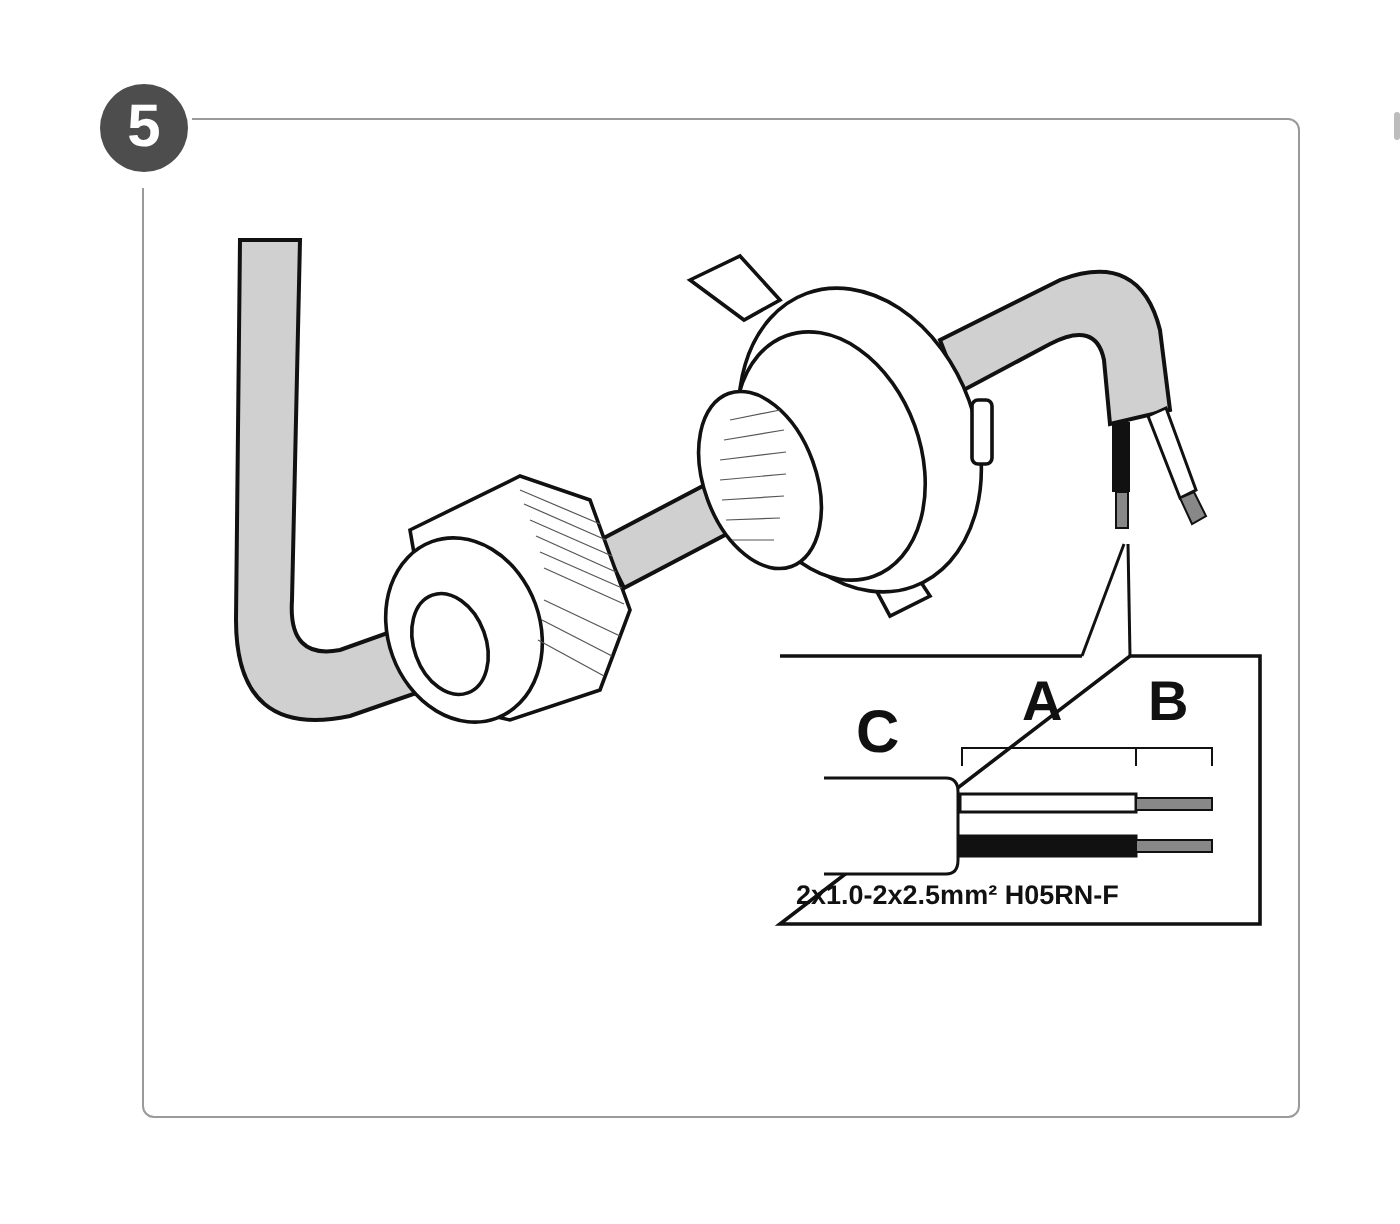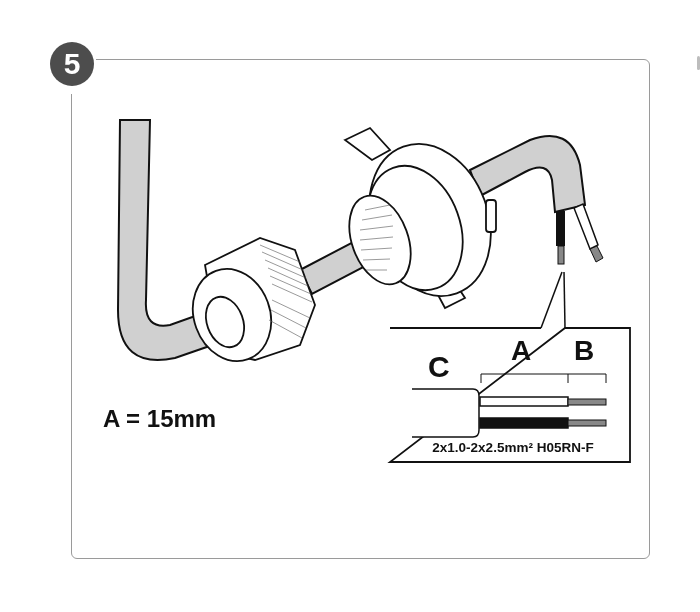--- a/index.html
+++ b/index.html
@@ -5,21 +5,21 @@
   html, body { margin: 0; padding: 0; background: #ffffff; }
   body { width: 700px; height: 612px; position: relative; overflow: hidden; font-family: "Liberation Sans", sans-serif; }
   .frame { position: absolute; left: 71px; top: 59px; width: 579px; height: 500px; border: 1.5px solid #9a9a9a; border-radius: 6px; box-sizing: border-box; }
   .frame-mask { position: absolute; left: 60px; top: 50px; width: 36px; height: 44px; background: #fff; }
   .step-badge { position: absolute; left: 50px; top: 42px; width: 44px; height: 44px; border-radius: 50%; background: #4d4d4d; color: #fff; font-weight: bold; font-size: 30px; line-height: 44px; text-align: center; }
   .edge-mark { position: absolute; left: 697px; top: 56px; width: 3px; height: 14px; background: #bdbdbd; border-radius: 2px; }
   svg.art { position: absolute; left: 0; top: 0; }
   .dims { position: absolute; left: 103px; top: 402px; }
   .dims div { font-weight: bold; font-size: 24px; color: #111; height: 34px; line-height: 34px; }
   .inset-label { position: absolute; font-weight: bold; color: #111; }
-  .spec { position: absolute; left: 398px; top: 440px; width: 230px; text-align: center; font-weight: bold; font-size: 13.5px; color: #111; }
+  .spec { position: absolute; left: 398px; top: 440px; width: 230px; font-weight: bold; font-size: 13.5px; color: #111; }
 </style>
 </head>
 <body>
 
 <div class="frame"></div>
 <div class="frame-mask"></div>
 <div class="step-badge">5</div>
 <div class="edge-mark"></div>
 
 <svg class="art" width="700" height="612" viewBox="0 0 700 612">
@@ -96,14 +96,13 @@
     <path d="M481,383 L481,374 L606,374 L606,383 M568,374 L568,383" fill="none" stroke-width="1"></path>
   </g>
 </svg>
 
 <div class="inset-label" style="left:511px; top:335px; font-size:28px;">A</div>
 <div class="inset-label" style="left:574px; top:335px; font-size:28px;">B</div>
 <div class="inset-label" style="left:428px; top:350px; font-size:30px;">C</div>
 <div class="spec">2x1.0-2x2.5mm² H05RN-F</div>
 
 <div class="dims">
-  <div>A = 15mm</div>
 </div>
 
 </body></html>

